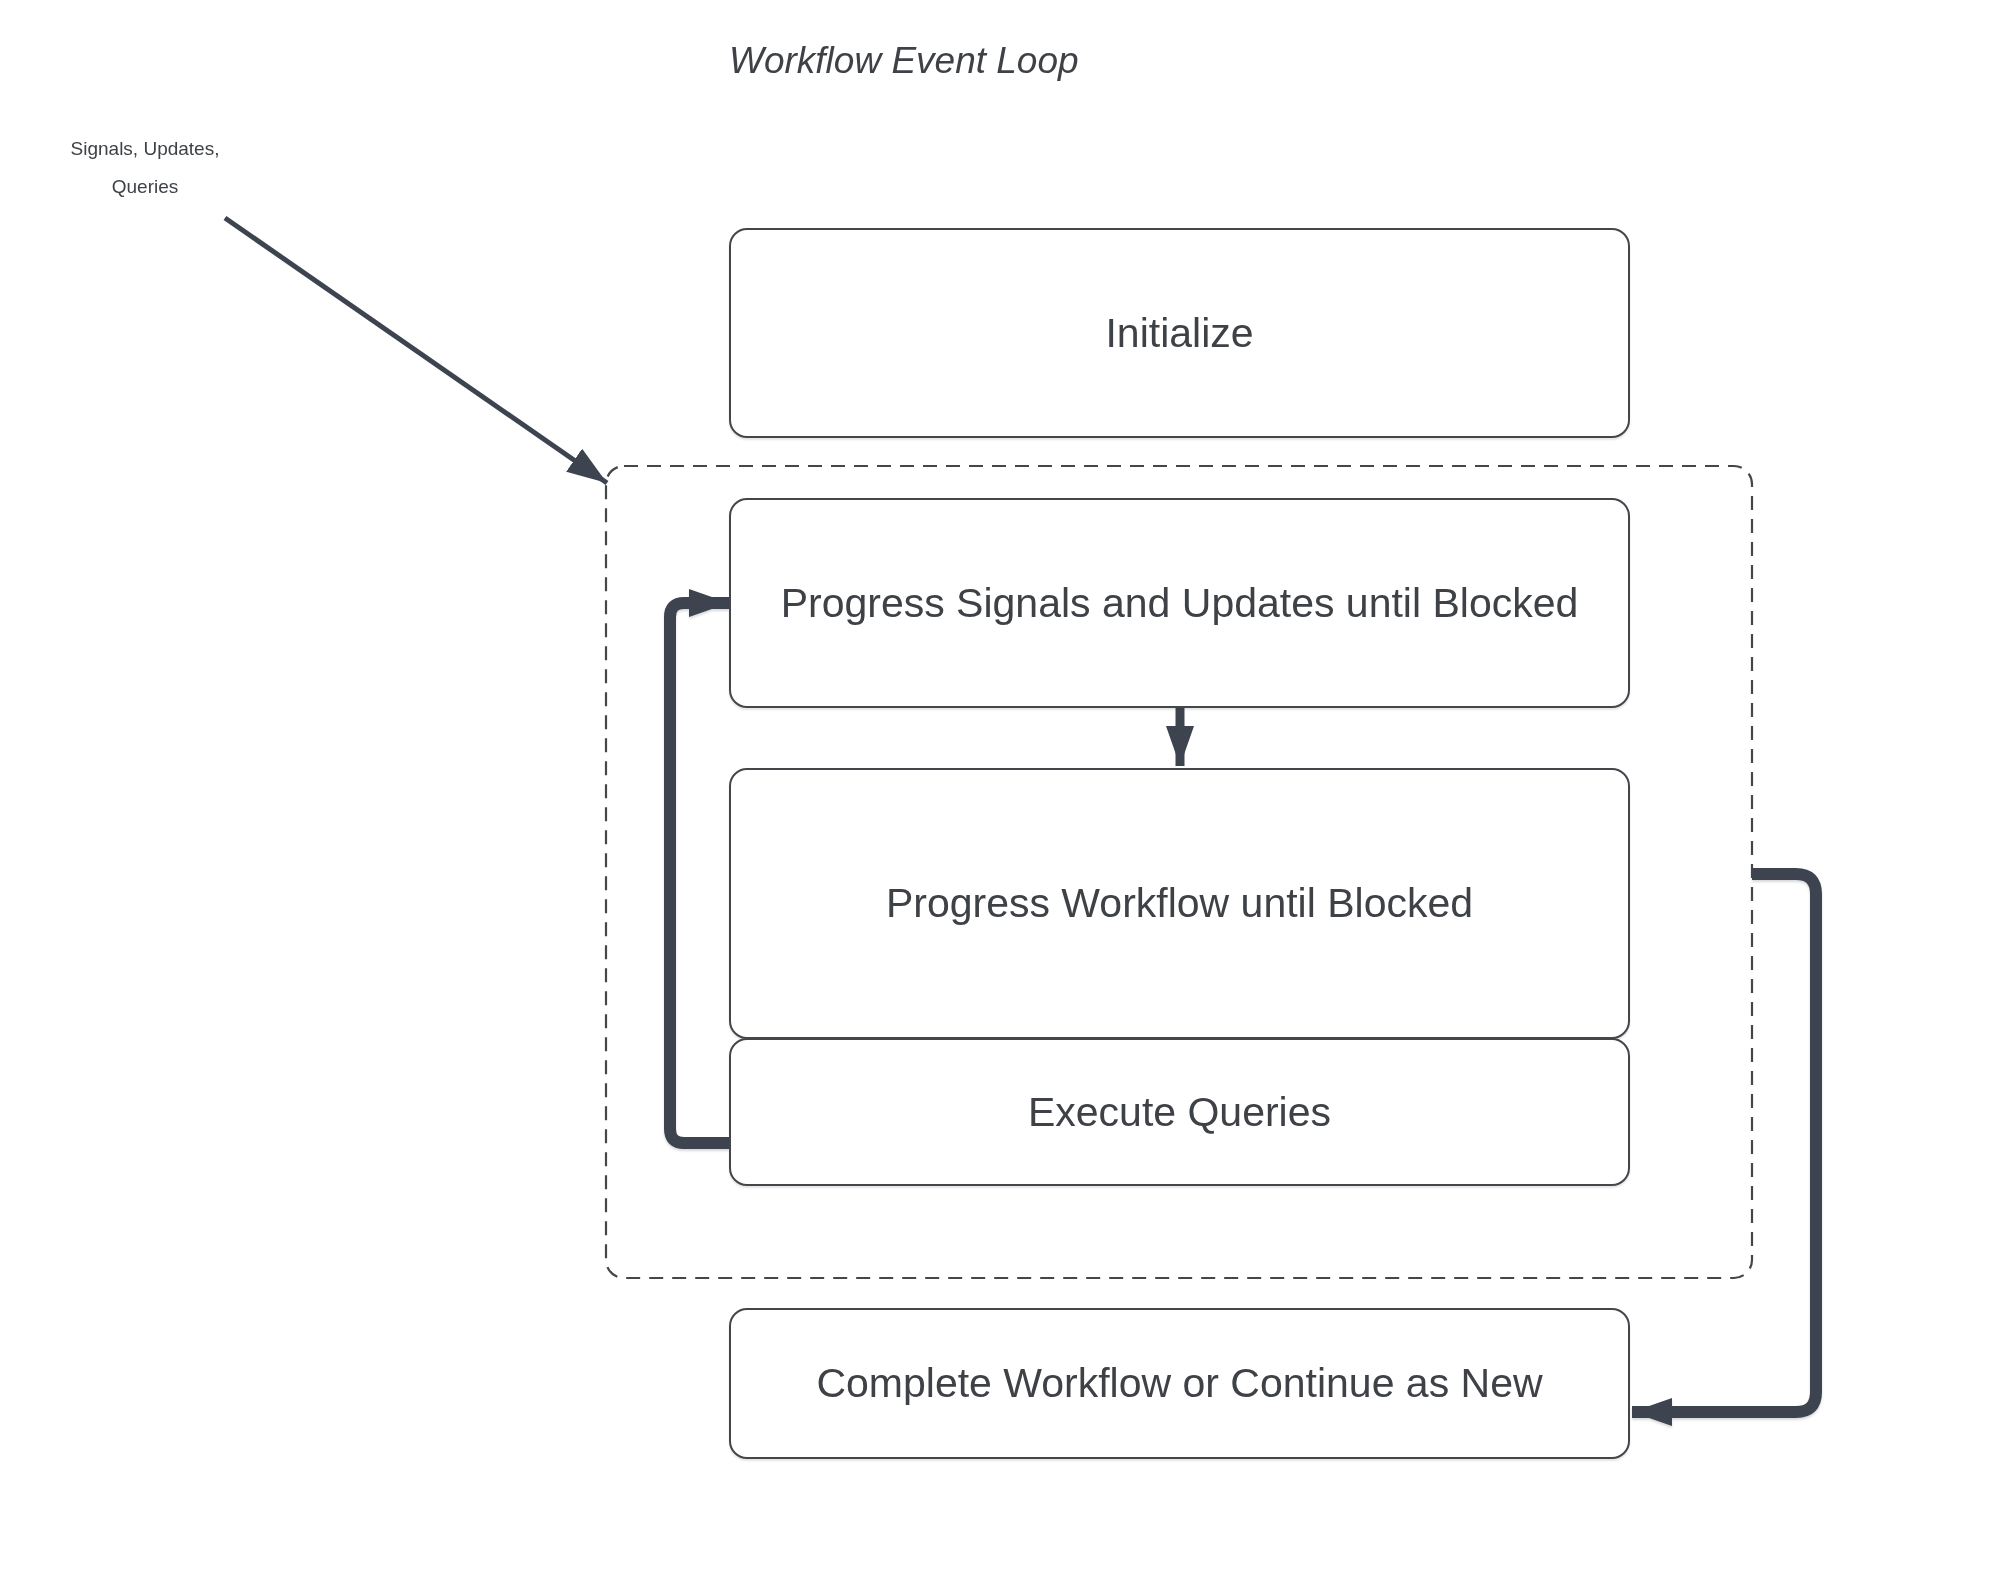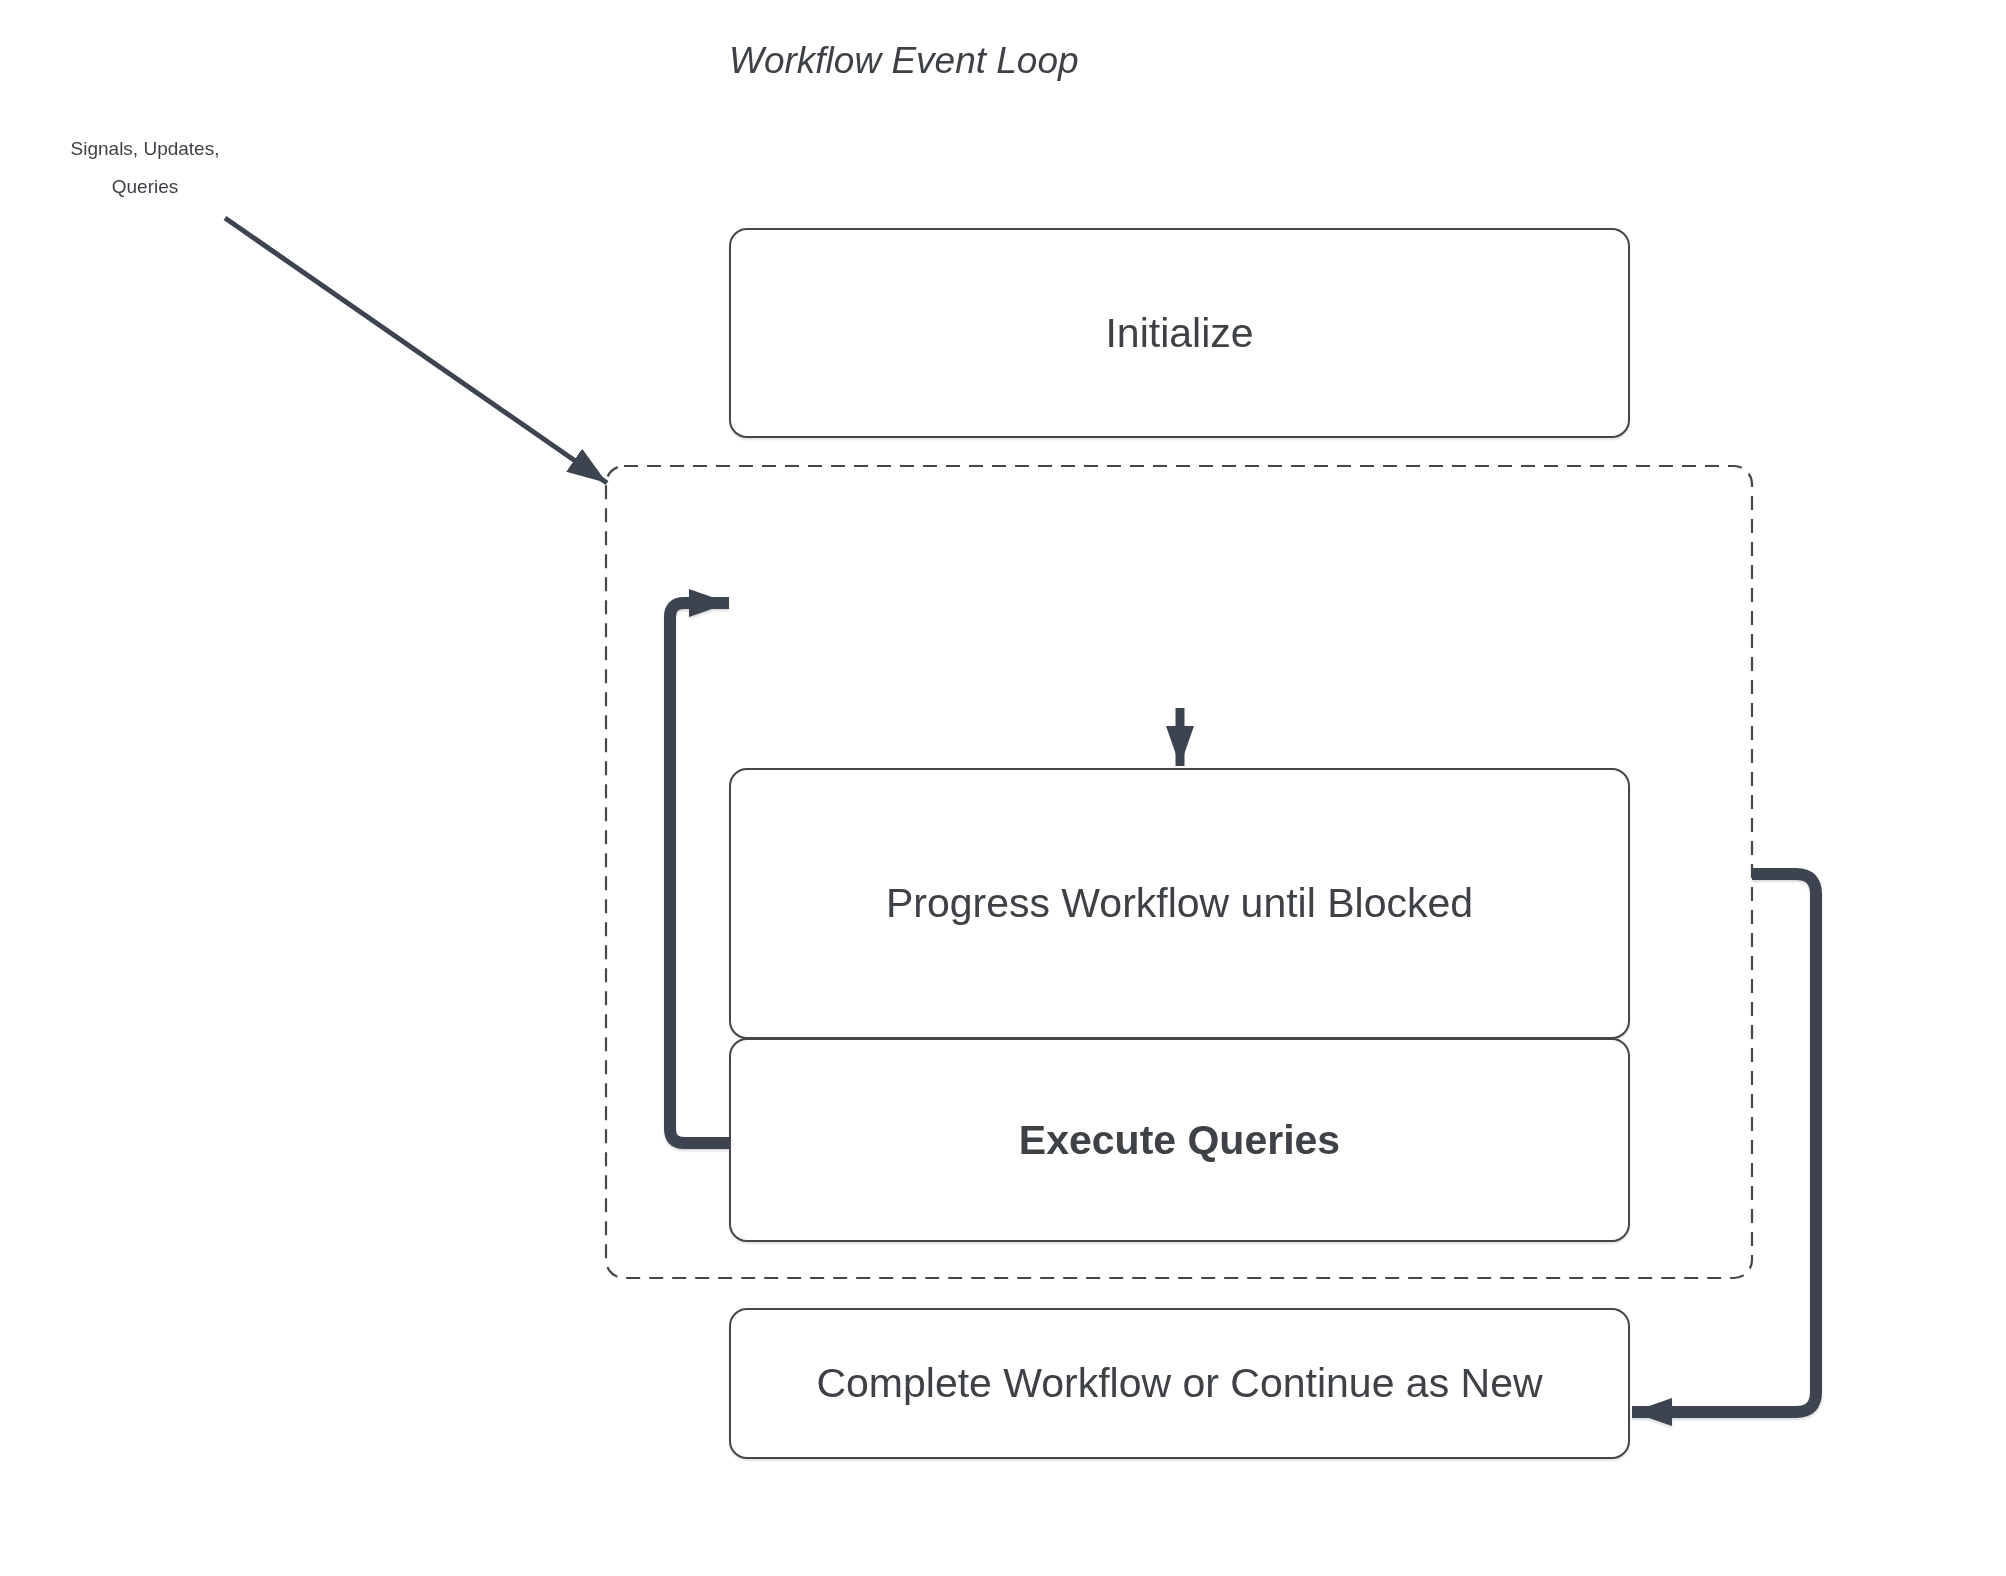--- a/index.html
+++ b/index.html
@@ -35,21 +35,21 @@
     align-items: center;
     justify-content: center;
     text-align: center;
     font-size: 41px;
     color: var(--text);
     box-shadow: 0 2px 2px rgba(40, 44, 52, 0.12);
   }
   #box-initialize        { top: 228px;  height: 210px; }
   #box-progress-signals  { top: 498px;  height: 210px; }
   #box-progress-workflow { top: 768px;  height: 271px; }
-  #box-execute-queries   { top: 1038px; height: 204px; font-weight: bold; }
+  #box-execute-queries   { top: 1038px; height: 148px; }
   #box-complete          { top: 1308px; height: 151px; }
 
   .diagram-title {
     position: absolute;
     left: 729px;
     width: 901px;
     top: 38px;
     text-align: left;
     font-size: 37px;
     font-style: italic;
@@ -111,20 +111,23 @@
 
     <path d="M729,1143 L684,1143 Q670,1143 670,1129 L670,617 Q670,603 684,603 L729,603" class="connector thick" marker-end="url(#arrow)"></path>
 
     <path d="M1752,874 L1796,874 Q1816,874 1816,894 L1816,1392 Q1816,1412 1796,1412 L1632,1412" class="connector thick" marker-end="url(#arrow)"></path>
   </svg>
 
   <div class="node" id="box-initialize">
     <span>Initialize</span>
   </div>
 
+  <div class="node" id="box-progress-signals">
+    <span>Progress Signals and Updates until Blocked</span>
+  </div>
 
   <div class="node" id="box-progress-workflow">
     <span>Progress Workflow until Blocked</span>
   </div>
 
   <div class="node" id="box-execute-queries">
     <span>Execute Queries</span>
   </div>
 
   <div class="node" id="box-complete">

